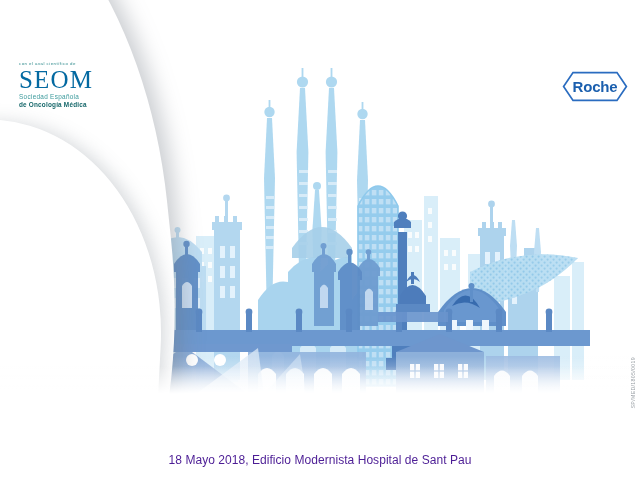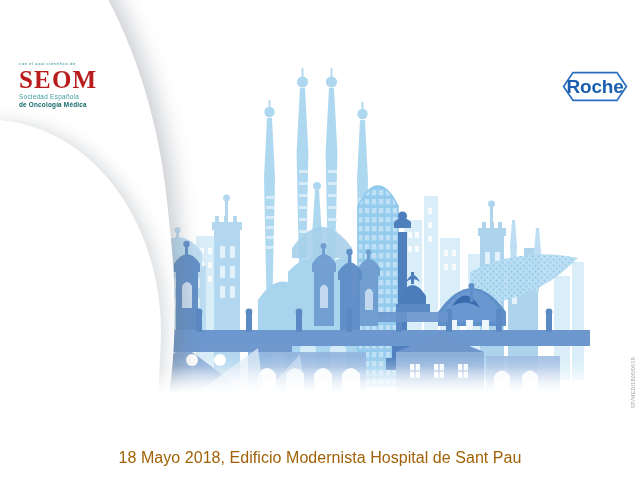--- a/index.html
+++ b/index.html
@@ -92,23 +92,23 @@
   .seom-aval {
     font-size: 4.4px;
     letter-spacing: 0.45px;
     color: #2e8a8c;
     line-height: 1.2;
     margin-bottom: 2px;
     white-space: nowrap;
   }
   .seom-word {
     font-size: 25px;
-    font-weight: 700;
+    font-weight: 400;
     letter-spacing: 1.2px;
-    color: #b91c1c;
+    color: #0369a1;
     line-height: 0.94;
     font-family: "Liberation Serif", serif;
   }
   .seom-sub1 {
     font-size: 6.4px;
     color: #3b9a9c;
     letter-spacing: 0.3px;
     line-height: 1.35;
     margin-top: 1px;
     white-space: nowrap;
@@ -134,21 +134,21 @@
   .roche-hex {
     position: absolute;
     inset: 0;
   }
   .roche-text {
     position: absolute;
     inset: 0;
     display: flex;
     align-items: center;
     justify-content: center;
-    font-size: 19px;
+    font-size: 15px;
     font-weight: bold;
     color: #1b5fae;
     letter-spacing: -0.2px;
     font-family: "Liberation Sans", sans-serif;
   }
 
   
   .titles {
     position: absolute;
     left: 0;
@@ -159,22 +159,22 @@
   }
   .main-title {
     font-size: 23.4px;
     font-weight: bold;
     color: #1d67b0;
     letter-spacing: 0.1px;
     line-height: 1.12;
     white-space: nowrap;
   }
   .sub-title {
-    font-size: 16px;
-    color: #a16207;
+    font-size: 12px;
+    color: #4c1d95;
     letter-spacing: 0.05px;
     line-height: 1.25;
     margin-top: 3px;
     white-space: nowrap;
   }
 
   
   .legal-code {
     position: absolute;
     right: 4px;

